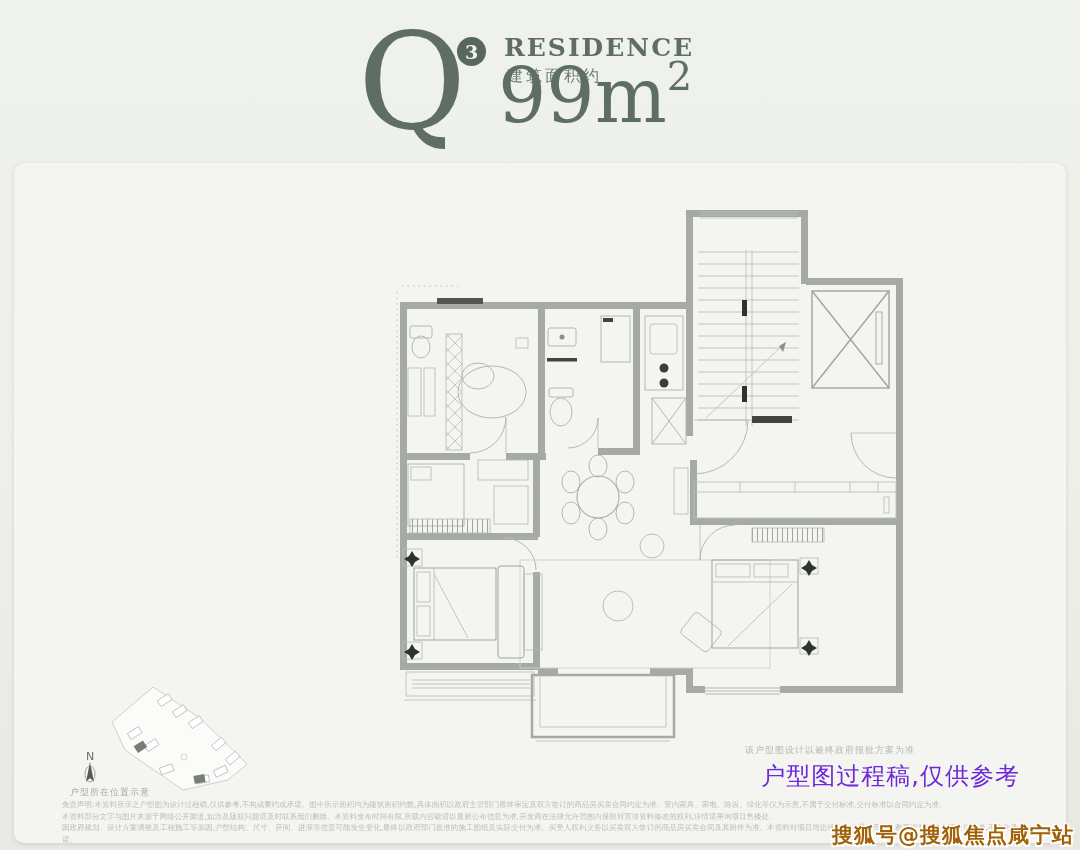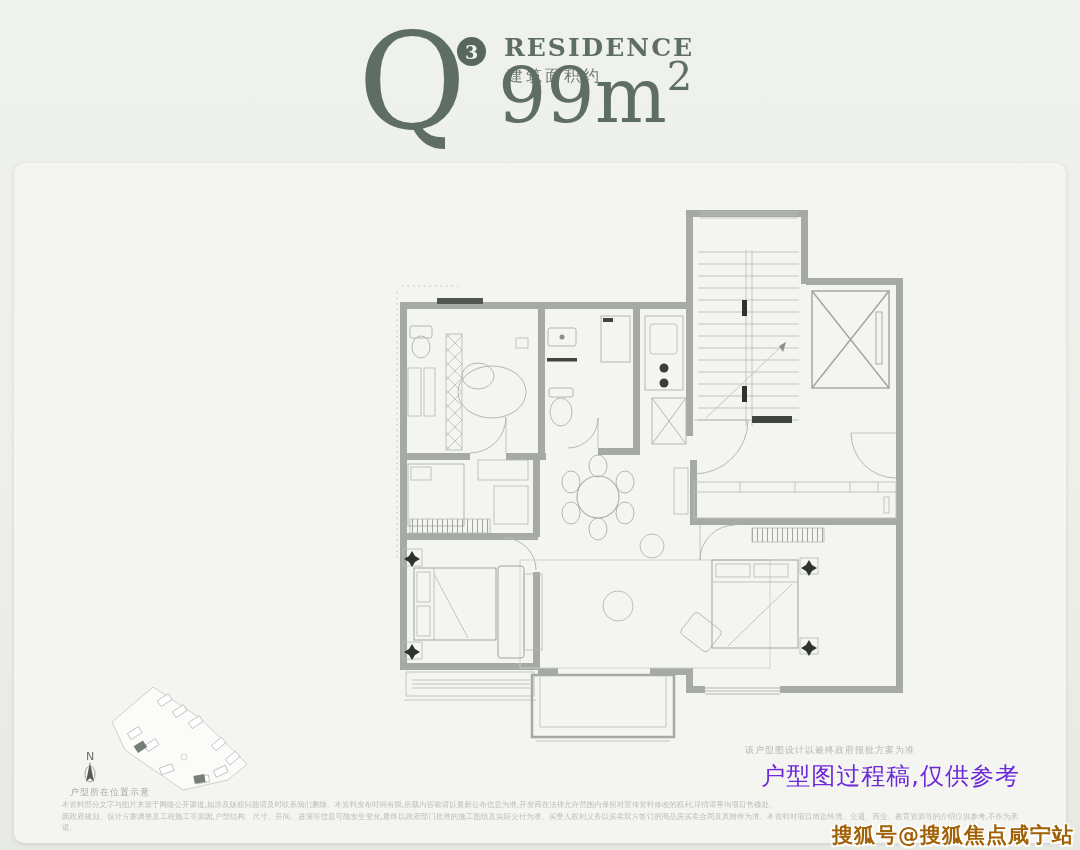--- a/index.html
+++ b/index.html
@@ -287,17 +287,18 @@
     <polygon points="90,762 86,782 90,778 94,782" fill="#555a55"></polygon>
     <ellipse cx="90" cy="774" rx="5" ry="8" fill="none" stroke="#8a908a" stroke-width="0.8"></ellipse>
   </g>
 </svg>
 <div class="site-caption">户型所在位置示意</div>
 
 <div class="process-small">该户型图设计以最终政府报批方案为准</div>
 <div class="process-note">户型图过程稿,仅供参考</div>
 
 <div class="disclaimer">
+  <div>免责声明:本资料所示之户型图为设计过程稿,仅供参考,不构成要约或承诺。图中所示面积均为建筑面积约数,具体面积以政府主管部门最终审定及双方签订的商品房买卖合同约定为准。室内家具、家电、陈设、绿化等仅为示意,不属于交付标准,交付标准以合同约定为准。</div>
   <div>本资料部分文字与图片来源于网络公开渠道,如涉及版权问题请及时联系我们删除。本资料发布时间有限,所载内容敬请以最新公布信息为准,开发商在法律允许范围内保留对宣传资料修改的权利,详情请垂询项目售楼处。</div>
   <div>因政府规划、设计方案调整及工程施工等原因,户型结构、尺寸、开间、进深等信息可能发生变化,最终以政府部门批准的施工图纸及实际交付为准。买受人权利义务以买卖双方签订的商品房买卖合同及其附件为准。本资料对项目周边环境、交通、商业、教育资源等的介绍仅供参考,不作为承诺。</div>
 </div>
 
 <div class="watermark">搜狐号@搜狐焦点咸宁站</div>
 
 </body></html>

